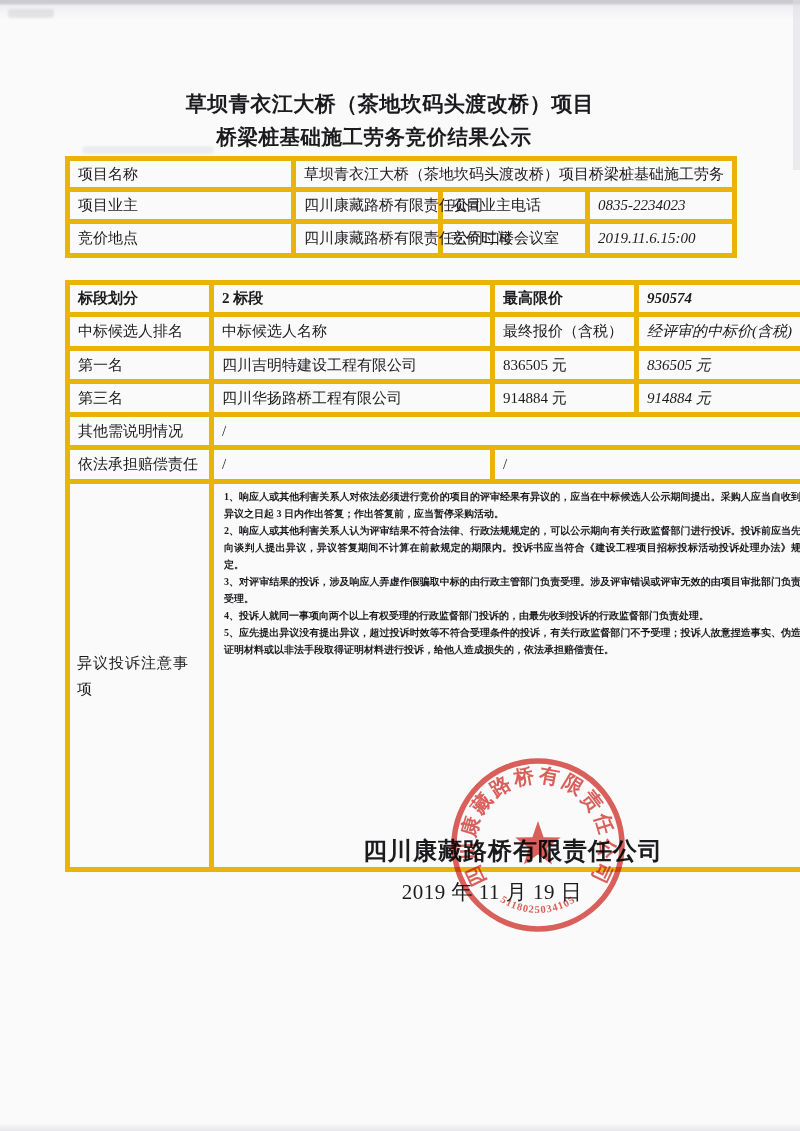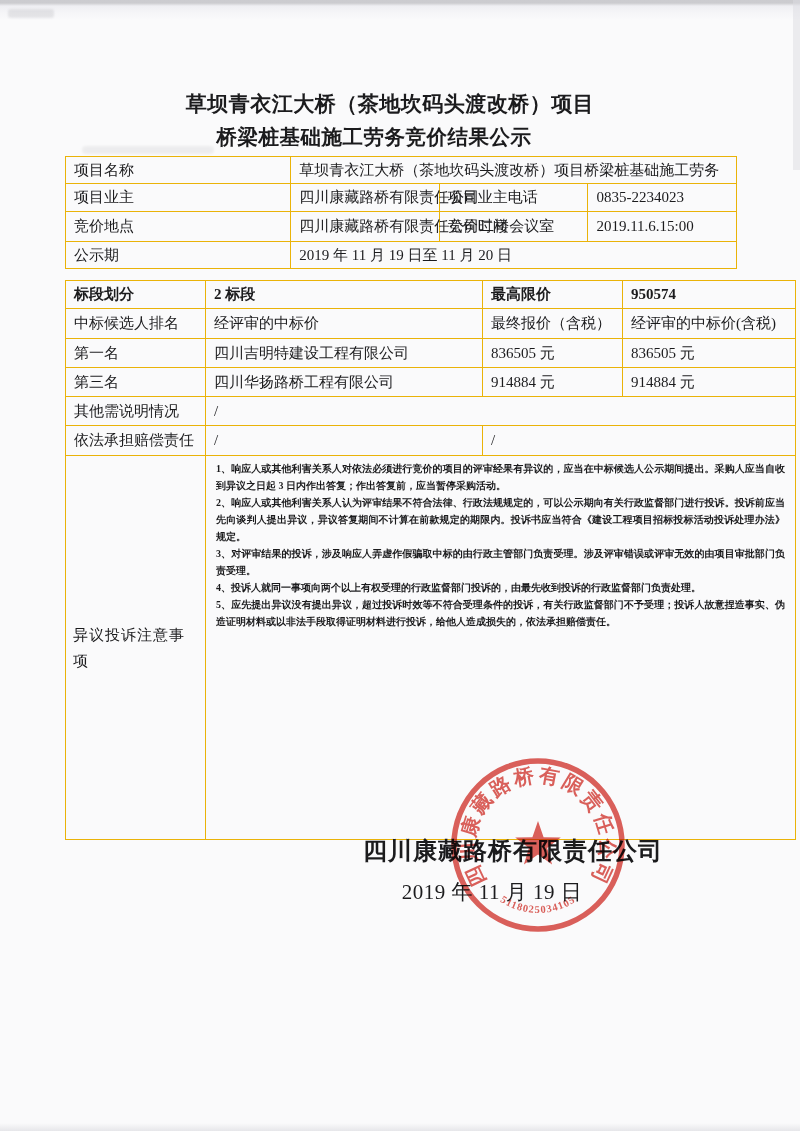--- a/index.html
+++ b/index.html
@@ -20,26 +20,26 @@
   .smudge2{position:absolute;left:8px;top:9px;width:46px;height:9px;background:#6f6f78;opacity:.14;border-radius:3px;filter:blur(1px);}
   
   .title1{position:absolute;left:0;top:90px;width:800px;text-align:center;
     font-size:21px;font-weight:700;letter-spacing:.5px;transform:translateX(-10px);margin:0;}
   .title2{position:absolute;left:0;top:123px;width:800px;text-align:center;
     font-size:20.5px;font-weight:700;letter-spacing:.5px;transform:translateX(-26px);margin:0;}
   
   table.t{position:absolute;left:65px;border-collapse:collapse;table-layout:fixed;width:672px;}
   table.t-top{top:156px;}
   table.t-main{top:280px;}
-  .t td{border:1px solid #eab308;font-size:15px;padding:1px 6px 1px 8px;
+  .t td{border:5px solid #eab308;font-size:15px;padding:1px 6px 1px 8px;
     vertical-align:middle;white-space:nowrap;overflow:visible;margin-left:15px;}
   .t .c0{width:125px;}
   .t .c1{width:262px;}
   .t .c2{width:125px;}
-  .t .c3{width:158px;}
+  .t .c3{width:158px;font-style:italic;}
   tr.h24 td{height:24px;} tr.h25 td{height:25px;} tr.h26 td{height:26px;} tr.h27 td{height:27px;}
   tr.boldrow td{font-weight:700;}
   td.big-cell{vertical-align:top;white-space:normal;padding:4px 10px 0 10px;height:379px;}
   td.big-lab{white-space:normal;letter-spacing:1px;line-height:26px;padding-left:7px;}
   .para{font-size:10px;line-height:17px;text-align:justify;font-weight:bold;}
   
   .sig-company{position:absolute;left:513px;top:835px;transform:translateX(-50%);
     font-size:24px;font-weight:700;letter-spacing:1px;white-space:nowrap;}
   .sig-date{position:absolute;left:492px;top:878px;transform:translateX(-50%);
     font-size:21px;letter-spacing:.5px;white-space:nowrap;}
@@ -72,38 +72,34 @@
       <td class="c1">四川康藏路桥有限责任公司</td>
       <td class="c2">项目业主电话</td>
       <td class="c3">0835-2234023</td>
     </tr>
     <tr class="h27">
       <td class="c0">竞价地点</td>
       <td class="c1">四川康藏路桥有限责任公司二楼会议室</td>
       <td class="c2">竞价时间</td>
       <td class="c3">2019.11.6.15:00</td>
     </tr>
-    <tr class="h24">
-      <td class="c0">公示期</td>
-      <td class="c1" colspan="3">2019 年 11 月 19 日至 11 月 20 日</td>
-    </tr>
   </tbody>
     </table>
 
   <table class="t t-main">
     <tbody>
         <tr class="h25 boldrow">
       <td class="c0">标段划分</td>
       <td class="c1">2 标段</td>
       <td class="c2">最高限价</td>
       <td class="c3">950574</td>
     </tr>
     <tr class="h27">
       <td class="c0">中标候选人排名</td>
-      <td class="c1">经评审的中标价</td>
+      <td class="c1">中标候选人名称</td>
       <td class="c2">最终报价（含税）</td>
       <td class="c3">经评审的中标价(含税)</td>
     </tr>
     <tr class="h26">
       <td class="c0">第一名</td>
       <td class="c1">四川吉明特建设工程有限公司</td>
       <td class="c2">836505 元</td>
       <td class="c3">836505 元</td>
     </tr>
     <tr class="h26">

